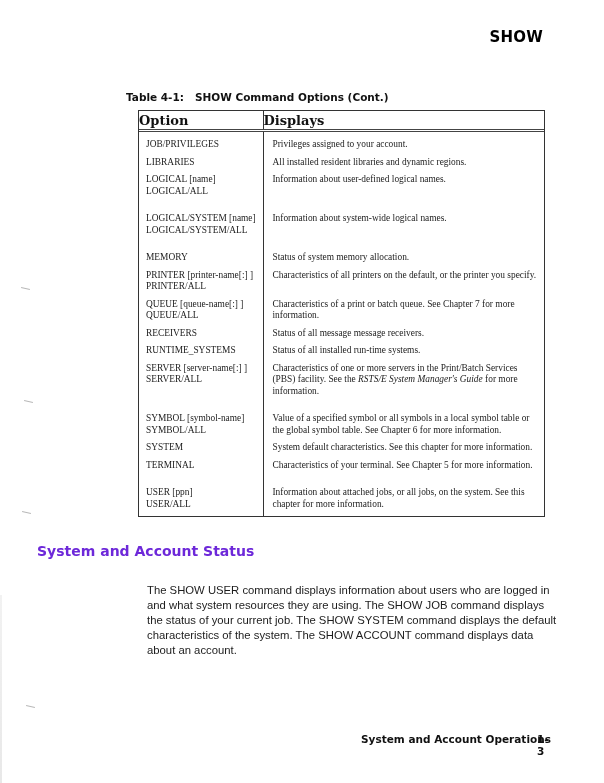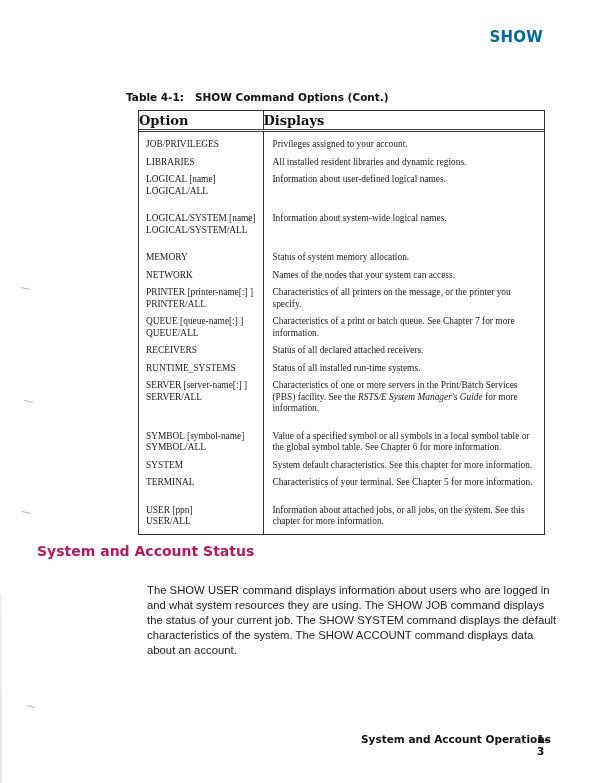--- a/index.html
+++ b/index.html
@@ -15,21 +15,21 @@
       color: #1a1a1a;
     }
     .running-head {
       position: absolute;
       top: 28px;
       right: 61px;
       font-family: "DejaVu Sans", sans-serif;
       font-weight: bold;
       font-size: 15px;
       letter-spacing: 0.2px;
-      color: #0369a1;
+      color: #000000;
     }
     .table-caption {
       position: absolute;
       top: 91px;
       left: 126px;
       font-family: "DejaVu Sans", sans-serif;
       font-weight: bold;
       font-size: 10.5px;
       color: #111;
       white-space: pre;
@@ -80,21 +80,21 @@
     tr.first td { padding-top: 7px; }
     tr.spaced td { padding-bottom: 12px; margin-left: 25px; }
     tr.last td { padding-bottom: 6px; }
     .section-heading {
       position: absolute;
       top: 543px;
       left: 37px;
       font-family: "DejaVu Sans", sans-serif;
       font-weight: bold;
       font-size: 14px;
-      color: #be185d;
+      color: #6d28d9;
     }
     .body-para {
       position: absolute;
       top: 575px;
       left: 139px;
       width: 410px;
       font-family: "Liberation Sans", sans-serif;
       font-size: 11.3px;
       line-height: 14.9px;
       color: #1c1c1c;
@@ -169,36 +169,32 @@
       <tr class="pad-top spaced">
         <td class="opt">LOGICAL/SYSTEM [name]
 LOGICAL/SYSTEM/ALL</td>
         <td class="disp">Information about system-wide logical names.</td>
       </tr>
       <tr class="pad-top">
         <td class="opt">MEMORY</td>
         <td class="disp">Status of system memory allocation.</td>
       </tr>
       <tr class="pad-top">
-        <td class="opt">NETWORK</td>
-        <td class="disp">Names of the nodes that your system can access.</td>
-      </tr>
-      <tr class="pad-top">
         <td class="opt">PRINTER [printer-name[:] ]
 PRINTER/ALL</td>
-        <td class="disp">Characteristics of all printers on the message, or the printer you specify.</td>
+        <td class="disp">Characteristics of all printers on the default, or the printer you specify.</td>
       </tr>
       <tr class="pad-top">
         <td class="opt">QUEUE [queue-name[:] ]
 QUEUE/ALL</td>
         <td class="disp">Characteristics of a print or batch queue. See Chapter 7 for more information.</td>
       </tr>
       <tr class="pad-top">
         <td class="opt">RECEIVERS</td>
-        <td class="disp">Status of all declared attached receivers.</td>
+        <td class="disp">Status of all message message receivers.</td>
       </tr>
       <tr class="pad-top">
         <td class="opt">RUNTIME_SYSTEMS</td>
         <td class="disp">Status of all installed run-time systems.</td>
       </tr>
       <tr class="pad-top spaced">
         <td class="opt">SERVER [server-name[:] ]
 SERVER/ALL</td>
         <td class="disp"><span>Characteristics of one or more servers in the Print/Batch Services (PBS) facility. See the </span><i>RSTS/E System Manager's Guide</i><span> for more information.</span></td>
       </tr>

